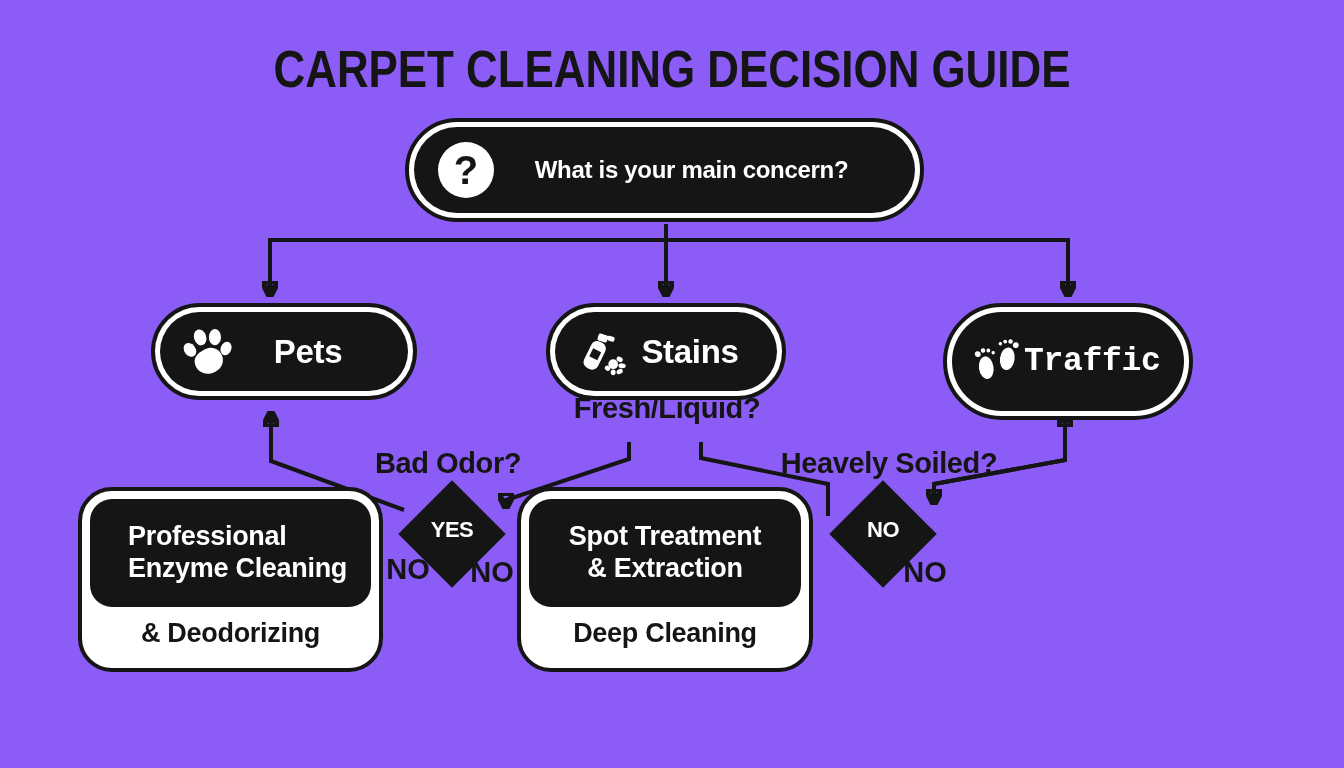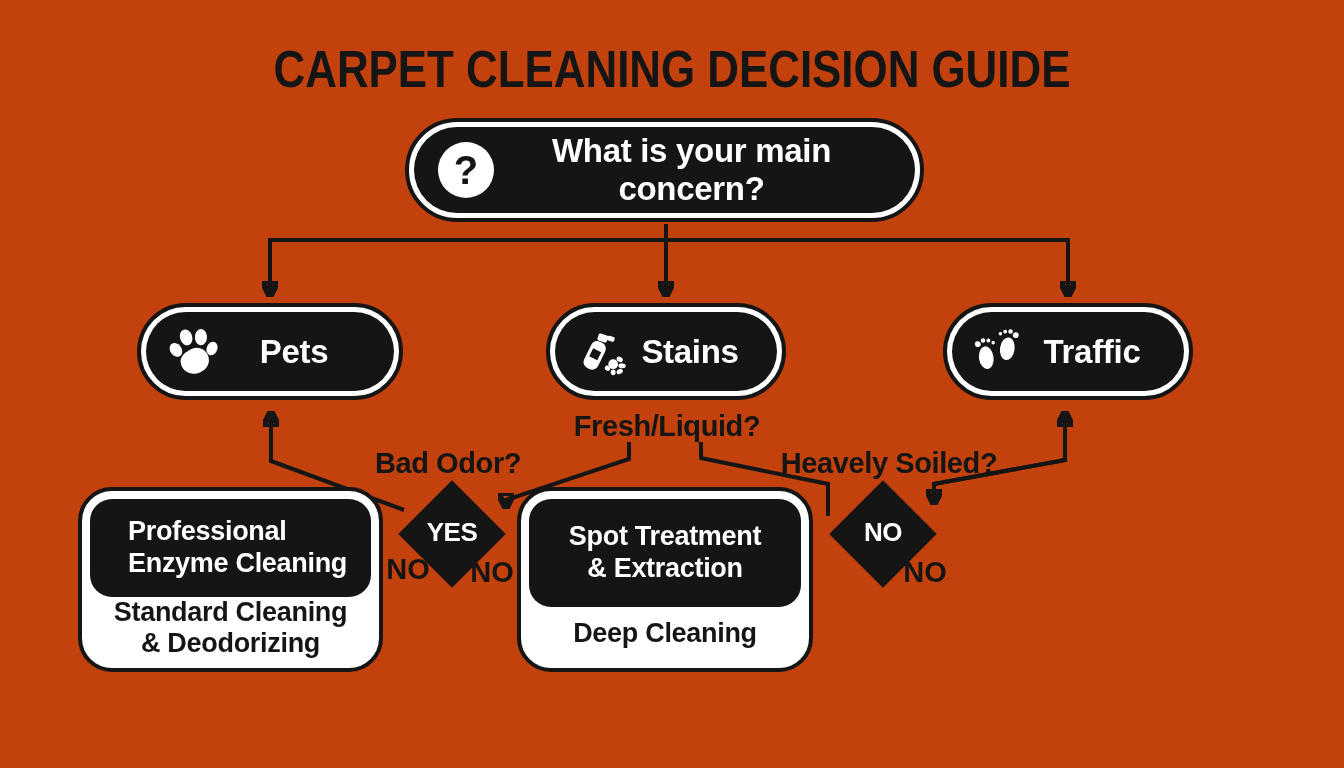--- a/index.html
+++ b/index.html
@@ -1,17 +1,17 @@
 <!DOCTYPE html>
 <html><head>
 <meta charset="utf-8">
 <style>
   html,body{margin:0;padding:0;}
   .stage{
-    position:relative;width:1344px;height:768px;background:#c2410c;overflow:hidden;
+    position:relative;width:1344px;height:768px;background:#8b5cf6;overflow:hidden;
     font-family:"Liberation Sans","DejaVu Sans",sans-serif;color:#151515;
   }
   .title{
     position:absolute;top:40px;left:0;width:100%;text-align:center;
     font-size:51px;font-weight:bold;letter-spacing:0;white-space:nowrap;
     transform:scaleX(.86);
   }
   
   .pill-outer{
     position:absolute;box-sizing:border-box;border:4px solid #151515;
@@ -20,41 +20,41 @@
   .pill-inner{
     background:#151515;border-radius:50px;width:100%;height:100%;
     display:flex;align-items:center;color:#ffffff;
   }
   .main-pill{left:405px;top:118px;width:519px;height:104px;}
   .qcircle{
     width:56px;height:56px;border-radius:50%;background:#ffffff;color:#151515;
     display:flex;align-items:center;justify-content:center;
     font-size:40px;font-weight:bold;margin-left:24px;flex:none;
   }
-  .main-label{flex:1;text-align:center;font-size:33px;font-weight:bold;
+  .main-label{flex:1;text-align:center;font-size:24px;font-weight:bold;
     letter-spacing:-.3px;padding-right:26px;}
-  .opt-pets{left:137px;top:303px;width:266px;height:97px;}
+  .opt-pets{left:151px;top:303px;width:266px;height:97px;}
   .opt-stains{left:546px;top:303px;width:240px;height:97px;}
-  .opt-traffic{left:943px;top:303px;width:250px;height:97px;}
+  .opt-traffic{left:943px;top:303px;width:250px;height:117px;font-family:Liberation Mono, monospace;}
   .opt-icon{width:52px;height:52px;margin-left:20px;flex:none;}
   .opt-label{flex:1;text-align:center;font-size:33px;font-weight:bold;
     letter-spacing:-.3px;padding-right:24px;}
   
   .q-label{position:absolute;width:300px;text-align:center;font-size:29px;
     font-weight:bold;letter-spacing:-.4px;white-space:nowrap;}
-  .q-fresh{left:517px;top:410px;}
+  .q-fresh{left:517px;top:392px;}
   .q-bad{left:298px;top:447px;}
   .q-heavy{left:739px;top:447px;}
   
   .diamond{position:absolute;width:76px;height:76px;background:#151515;
     transform:rotate(45deg);}
   .dia-1{left:414px;top:496px;}
   .dia-2{left:845px;top:496px;}
   .dia-label{position:absolute;width:90px;text-align:center;color:#ffffff;
-    font-size:26px;font-weight:bold;letter-spacing:-.5px;}
+    font-size:22px;font-weight:bold;letter-spacing:-.5px;}
   .dl-1{left:407px;top:517px;}
   .dl-2{left:838px;top:517px;}
   .no-label{position:absolute;width:56px;text-align:center;font-size:29px;
     font-weight:bold;color:#151515;}
   .no-1a{left:380px;top:553px;}
   .no-1b{left:464px;top:556px;}
   .no-2{left:897px;top:556px;}
   
   .card{position:absolute;box-sizing:border-box;background:#ffffff;
     border:4px solid #151515;border-radius:34px;padding:8px;
@@ -181,21 +181,20 @@
   <div class="diamond dia-2"></div>
   <div class="dia-label dl-2">NO</div>
   <div class="no-label no-2">NO</div>
 
   <div class="card card-1">
     <div class="card-top t-left">
       <span>Professional</span>
       <span>Enzyme Cleaning</span>
     </div>
     <div class="card-bottom">
-      <span>Standard Cleaning</span>
       <span>&amp; Deodorizing</span>
     </div>
   </div>
 
   <div class="card card-2">
     <div class="card-top t-center">
       <span>Spot Treatment</span>
       <span>&amp; Extraction</span>
     </div>
     <div class="card-bottom">

